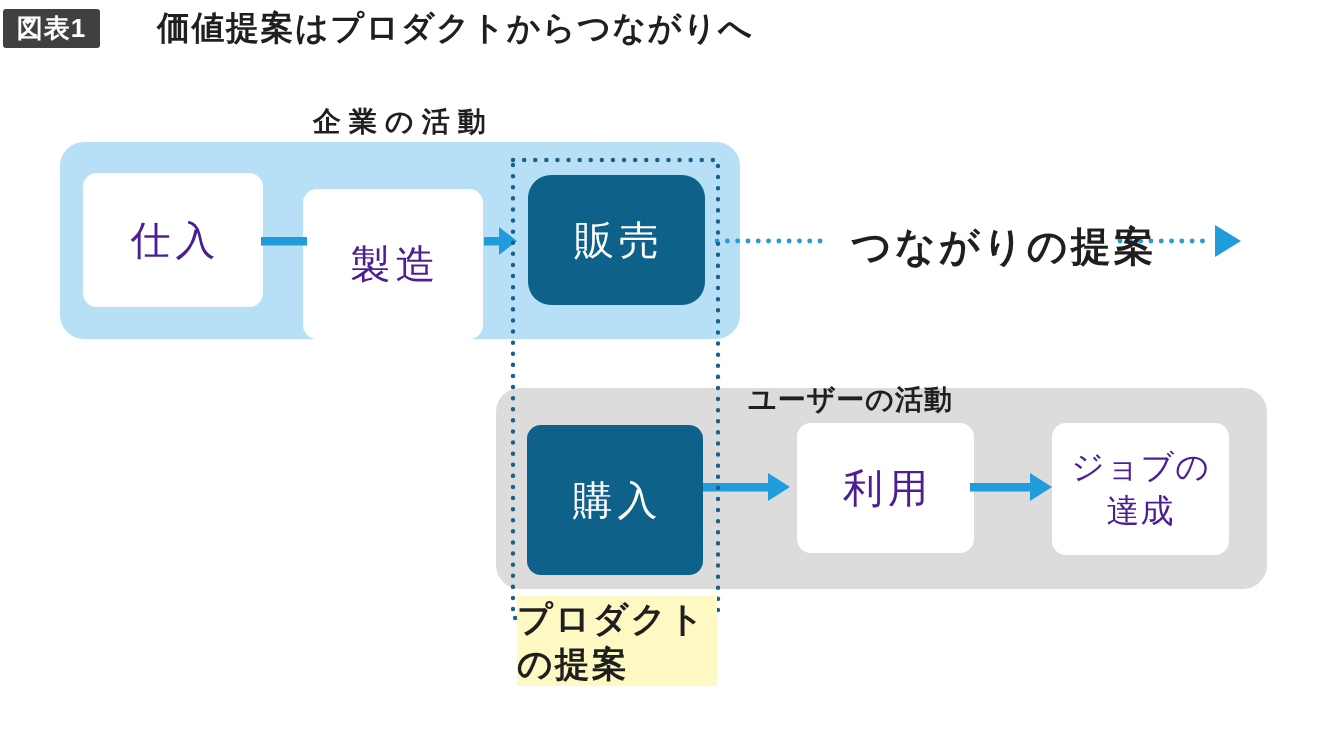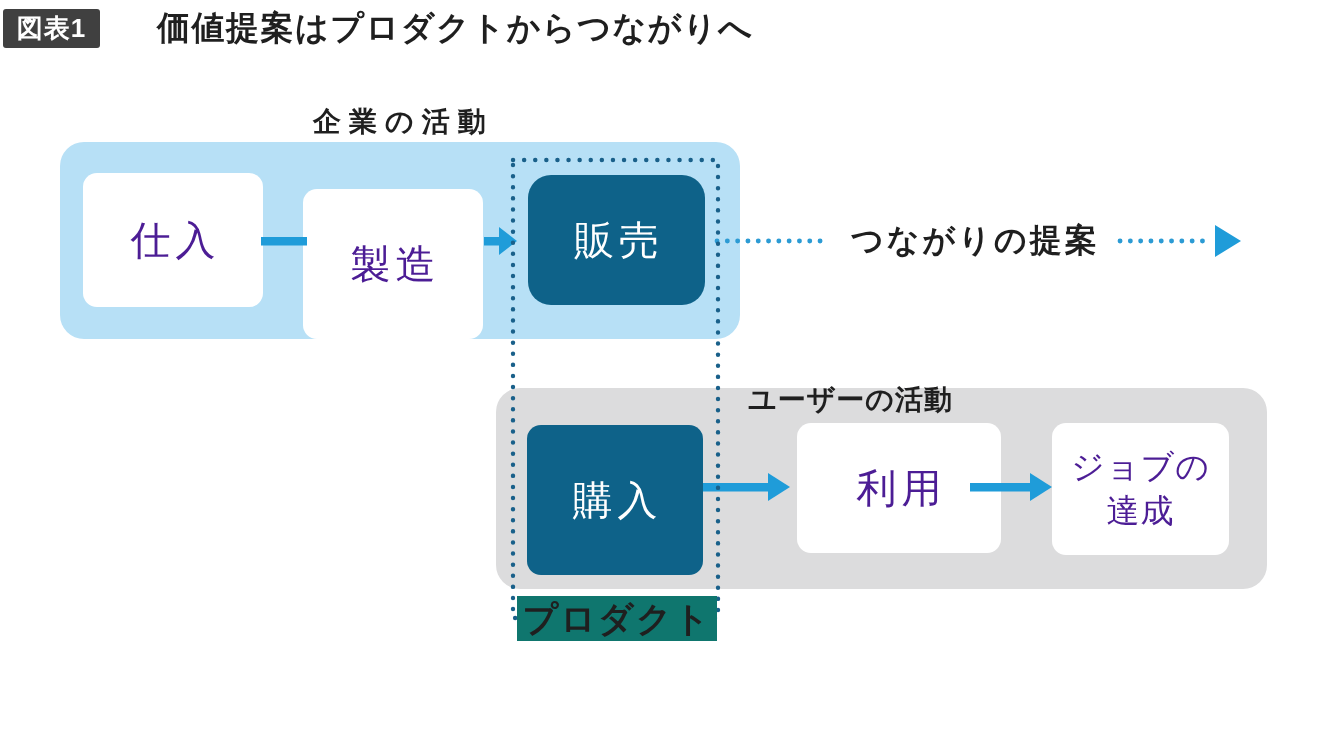--- a/index.html
+++ b/index.html
@@ -46,36 +46,36 @@
     border-radius:14px;display:flex;align-items:center;justify-content:center;
     z-index:2;text-align:center;
   }
   .flow-box.white{background:#ffffff;color:#4c1d95;}
   .flow-box.dark{background:var(--dark-blue);color:#ffffff;}
   .flow-box .lbl{font-size:40px;font-weight:500;letter-spacing:5px;padding-left:5px;white-space:nowrap;}
   .box-shiire{left:83px;top:173px;width:180px;height:134px;}
   .box-seizo{left:303px;top:189px;width:180px;height:150px;}
   .box-hanbai{left:528px;top:175px;width:177px;height:130px;border-radius:23px;}
   .box-konyu{left:527px;top:425px;width:176px;height:150px;}
-  .box-riyo{left:797px;top:423px;width:204px;height:130px;text-align:center;}
+  .box-riyo{left:797px;top:423px;width:177px;height:130px;text-align:center;}
   .box-job{left:1052px;top:423px;width:177px;height:132px;}
   .box-job .lbl2{font-size:33px;font-weight:500;line-height:44px;letter-spacing:1px;}
 
   
   #overlay{left:0;top:0;width:1340px;height:734px;z-index:3;pointer-events:none;}
 
   
   .tsunagari-label{
-    left:851px;top:219px;font-size:32px;font-weight:800;letter-spacing:3px;
+    left:851px;top:219px;font-size:40px;font-weight:800;letter-spacing:3px;
     white-space:nowrap;z-index:4;
   }
 
   
   .product-label{
-    left:517px;top:596px;width:200px;background:#0f766e;text-align:center;
+    left:517px;top:596px;width:200px;background:#fef9c3;
     font-size:35px;font-weight:800;line-height:45px;letter-spacing:2px;z-index:4;
   }
 </style>
 </head>
 <body>
 
 <div id="stage">
 
   <div class="abs badge">図表1</div>
   <div class="abs title">価値提案はプロダクトからつながりへ</div>
@@ -126,15 +126,16 @@
     <line x1="1120" y1="241" x2="1208" y2="241" stroke="#2c9bd4" stroke-width="4.8" stroke-dasharray="0.1 10.2" stroke-linecap="round"></line>
     <polygon points="1215,225 1215,257 1241,241" fill="#1f9cd9"></polygon>
 
     <rect x="513" y="160" width="205" height="458" fill="none" stroke="#19608a" stroke-width="4.4" stroke-dasharray="0.1 11" stroke-linecap="round"></rect>
   </svg>
 
   <div class="abs tsunagari-label">つながりの提案</div>
 
   <div class="abs product-label">
     <span>プロダクト</span><br>
+    <span>の提案</span>
   </div>
 
 </div>
 
 </body></html>

